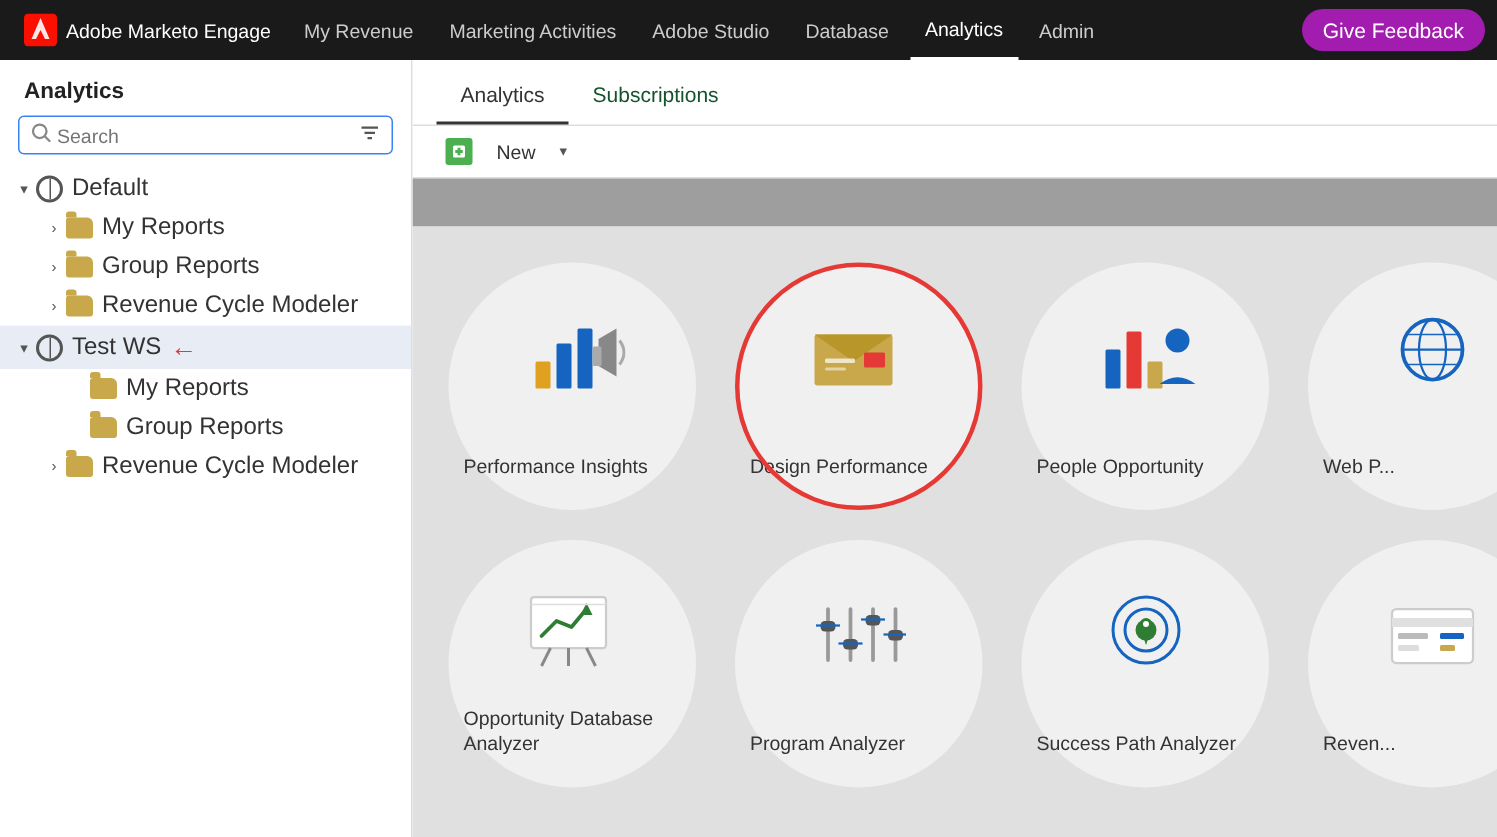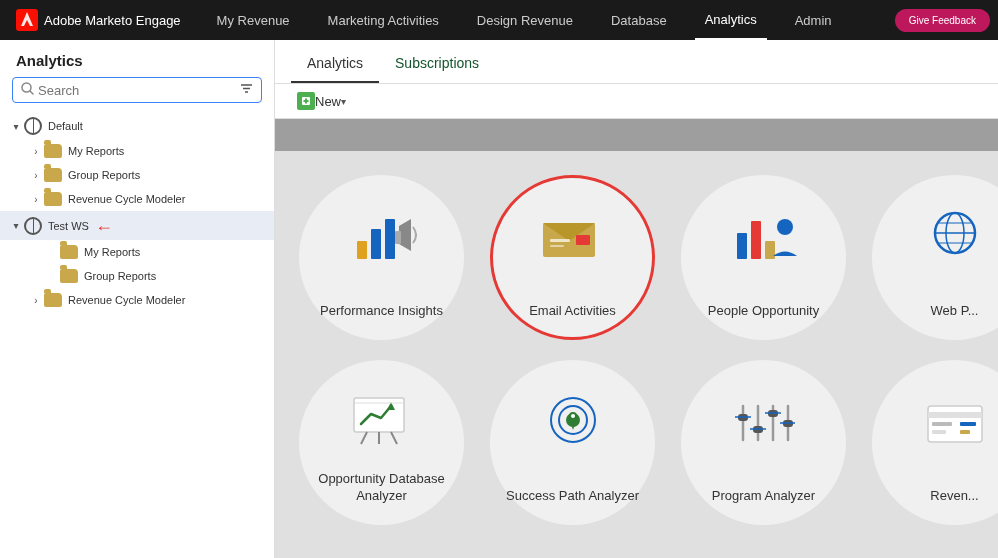--- a/index.html
+++ b/index.html
@@ -5,21 +5,21 @@
     * { box-sizing: border-box; margin: 0; padding: 0; }
     body { font-family: -apple-system, BlinkMacSystemFont, 'Segoe UI', Arial, sans-serif; font-size: 13px; background: #f5f5f5; overflow: hidden; width: 998px; height: 558px; }
 
     
     .top-nav {
       background: #1a1a1a;
       height: 40px;
       display: flex;
       align-items: center;
       padding: 0 8px;
-      gap: 18px;
+      gap: 4px;
       position: relative;
     }
     .top-nav-logo {
       display: flex;
       align-items: center;
       gap: 6px;
       color: white;
       font-size: 13px;
       font-weight: 500;
       padding: 0 8px;
@@ -33,26 +33,26 @@
       font-size: 13px;
       padding: 0 10px;
       height: 40px;
       display: flex;
       align-items: center;
       cursor: pointer;
       white-space: nowrap;
     }
     .top-nav-item.active { color: white; border-bottom: 2px solid white; }
     .give-feedback-btn {
-      background: #be185d;
+      background: #a21caf;
       color: white;
       border: none;
       padding: 6px 14px;
       border-radius: 16px;
-      font-size: 10px;
+      font-size: 14px;
       cursor: pointer;
       margin-left: auto;
       white-space: nowrap;
     }
 
     
     .layout {
       display: flex;
       height: calc(558px - 40px);
     }
@@ -152,21 +152,21 @@
       position: relative;
       overflow: hidden;
     }
     .globe-icon::after {
       content: '';
       position: absolute;
       left: 50%; top: 0;
       width: 1px; height: 100%;
       background: #555;
     }
-    .item-label { font-size: 11px; }
+    .item-label { font-size: 16px; }
 
     
     .main-content {
       flex: 1;
       display: flex;
       flex-direction: column;
       overflow: hidden;
     }
 
     
@@ -196,21 +196,21 @@
       background: white;
       border-bottom: 1px solid #ddd;
       padding: 6px 16px;
       display: flex;
       align-items: center;
       gap: 8px;
     }
     .new-btn {
       display: flex;
       align-items: center;
-      gap: 0;
+      gap: 16px;
       background: transparent;
       border: none;
       cursor: pointer;
       font-size: 13px;
       color: #333;
       padding: 2px 6px;
     }
     .new-icon {
       width: 18px;
       height: 18px;
@@ -252,21 +252,21 @@
       height: 165px;
       display: flex;
       flex-direction: column;
       align-items: center;
       justify-content: center;
       cursor: pointer;
       position: relative;
     }
 
     .card-label {
-      text-align: center;
+      text-align: left;
       font-size: 13px;
       color: #333;
       margin-top: 48px;
       line-height: 1.3;
       position: absolute;
       bottom: 20px;
       width: 100%;
       padding: 0 10px;
     }
 
@@ -303,21 +303,21 @@
   <div class="top-nav-logo">
     <svg class="adobe-logo" viewBox="0 0 22 22" fill="none">
       <rect width="22" height="22" rx="3" fill="#FA0F00"></rect>
       <polygon points="5,17 11,3 17,17" fill="white" opacity="0.9"></polygon>
       <polygon points="8,17 14,17 11,11" fill="#FA0F00"></polygon>
     </svg>
     <span>Adobe Marketo Engage</span>
   </div>
   <div class="top-nav-item">My Revenue</div>
   <div class="top-nav-item">Marketing Activities</div>
-  <div class="top-nav-item">Design Revenue</div>
+  <div class="top-nav-item">Adobe Studio</div>
   <div class="top-nav-item">Database</div>
   <div class="top-nav-item active">Analytics</div>
   <div class="top-nav-item">Admin</div>
   <button class="give-feedback-btn">Give Feedback</button>
 </nav>
 
 <div class="layout">
 
   <aside class="sidebar">
     <div class="sidebar-title">Analytics</div>
@@ -436,21 +436,21 @@
                 <rect x="5" y="12" width="52" height="34" rx="2" fill="#c8a84b"></rect>
 
                 <polygon points="5,12 31,30 57,12" fill="#b8962a"></polygon>
 
                 <rect x="12" y="28" width="20" height="3" fill="white" opacity="0.7" rx="1"></rect>
                 <rect x="12" y="34" width="14" height="2" fill="white" opacity="0.5" rx="1"></rect>
 
                 <rect x="38" y="24" width="14" height="10" fill="#e53935" rx="1"></rect>
               </svg>
             </div>
-            <div class="card-label">Email Activities</div>
+            <div class="card-label">Design Performance</div>
           </div>
           <div class="red-circle"></div>
         </div>
 
         <div class="card-wrapper">
           <div class="report-card">
             <div class="card-icon-wrap">
               <svg width="70" height="55" viewBox="0 0 70 55">
 
                 <rect x="8" y="22" width="10" height="26" fill="#1565c0" rx="1"></rect>
@@ -500,57 +500,57 @@
             </div>
             <div class="card-label">Opportunity Database Analyzer</div>
           </div>
         </div>
 
         <div class="card-wrapper">
           <div class="report-card">
             <div class="card-icon-wrap">
               <svg width="62" height="52" viewBox="0 0 62 52">
 
-                <circle cx="31" cy="24" r="22" stroke="#1565c0" stroke-width="2" fill="none"></circle>
-                <circle cx="31" cy="24" r="14" stroke="#1565c0" stroke-width="2" fill="none"></circle>
-                <circle cx="31" cy="24" r="7" fill="#2e7d32"></circle>
-
-                <circle cx="31" cy="20" r="4" fill="#2e7d32"></circle>
-                <path d="M27,22 Q31,34 31,34 Q31,34 35,22" fill="#2e7d32"></path>
-                <circle cx="31" cy="20" r="2" fill="white"></circle>
-              </svg>
-            </div>
-            <div class="card-label">Success Path Analyzer</div>
-          </div>
-        </div>
-
-        <div class="card-wrapper">
-          <div class="report-card">
-            <div class="card-icon-wrap">
-              <svg width="62" height="52" viewBox="0 0 62 52">
-
                 <line x1="10" y1="10" x2="10" y2="44" stroke="#999" stroke-width="2.5" stroke-linecap="round"></line>
                 <rect x="5" y="18" width="10" height="7" rx="3" fill="#555"></rect>
 
                 <line x1="25" y1="10" x2="25" y2="44" stroke="#999" stroke-width="2.5" stroke-linecap="round"></line>
                 <rect x="20" y="30" width="10" height="7" rx="3" fill="#555"></rect>
 
                 <line x1="40" y1="10" x2="40" y2="44" stroke="#999" stroke-width="2.5" stroke-linecap="round"></line>
                 <rect x="35" y="14" width="10" height="7" rx="3" fill="#555"></rect>
 
                 <line x1="55" y1="10" x2="55" y2="44" stroke="#999" stroke-width="2.5" stroke-linecap="round"></line>
                 <rect x="50" y="24" width="10" height="7" rx="3" fill="#555"></rect>
 
                 <line x1="2" y1="21" x2="18" y2="21" stroke="#1565c0" stroke-width="1.5"></line>
                 <line x1="17" y1="33" x2="33" y2="33" stroke="#1565c0" stroke-width="1.5"></line>
                 <line x1="32" y1="17" x2="48" y2="17" stroke="#1565c0" stroke-width="1.5"></line>
                 <line x1="47" y1="27" x2="63" y2="27" stroke="#1565c0" stroke-width="1.5"></line>
               </svg>
             </div>
             <div class="card-label">Program Analyzer</div>
+          </div>
+        </div>
+
+        <div class="card-wrapper">
+          <div class="report-card">
+            <div class="card-icon-wrap">
+              <svg width="62" height="52" viewBox="0 0 62 52">
+
+                <circle cx="31" cy="24" r="22" stroke="#1565c0" stroke-width="2" fill="none"></circle>
+                <circle cx="31" cy="24" r="14" stroke="#1565c0" stroke-width="2" fill="none"></circle>
+                <circle cx="31" cy="24" r="7" fill="#2e7d32"></circle>
+
+                <circle cx="31" cy="20" r="4" fill="#2e7d32"></circle>
+                <path d="M27,22 Q31,34 31,34 Q31,34 35,22" fill="#2e7d32"></path>
+                <circle cx="31" cy="20" r="2" fill="white"></circle>
+              </svg>
+            </div>
+            <div class="card-label">Success Path Analyzer</div>
           </div>
         </div>
 
         <div class="card-wrapper">
           <div class="report-card">
             <div class="card-icon-wrap">
               <svg width="62" height="52" viewBox="0 0 62 52">
                 <rect x="4" y="10" width="54" height="36" rx="3" fill="white" stroke="#ccc" stroke-width="1.5"></rect>
                 <rect x="4" y="16" width="54" height="6" fill="#e0e0e0"></rect>
                 <rect x="8" y="26" width="20" height="4" rx="1" fill="#bbb"></rect>

